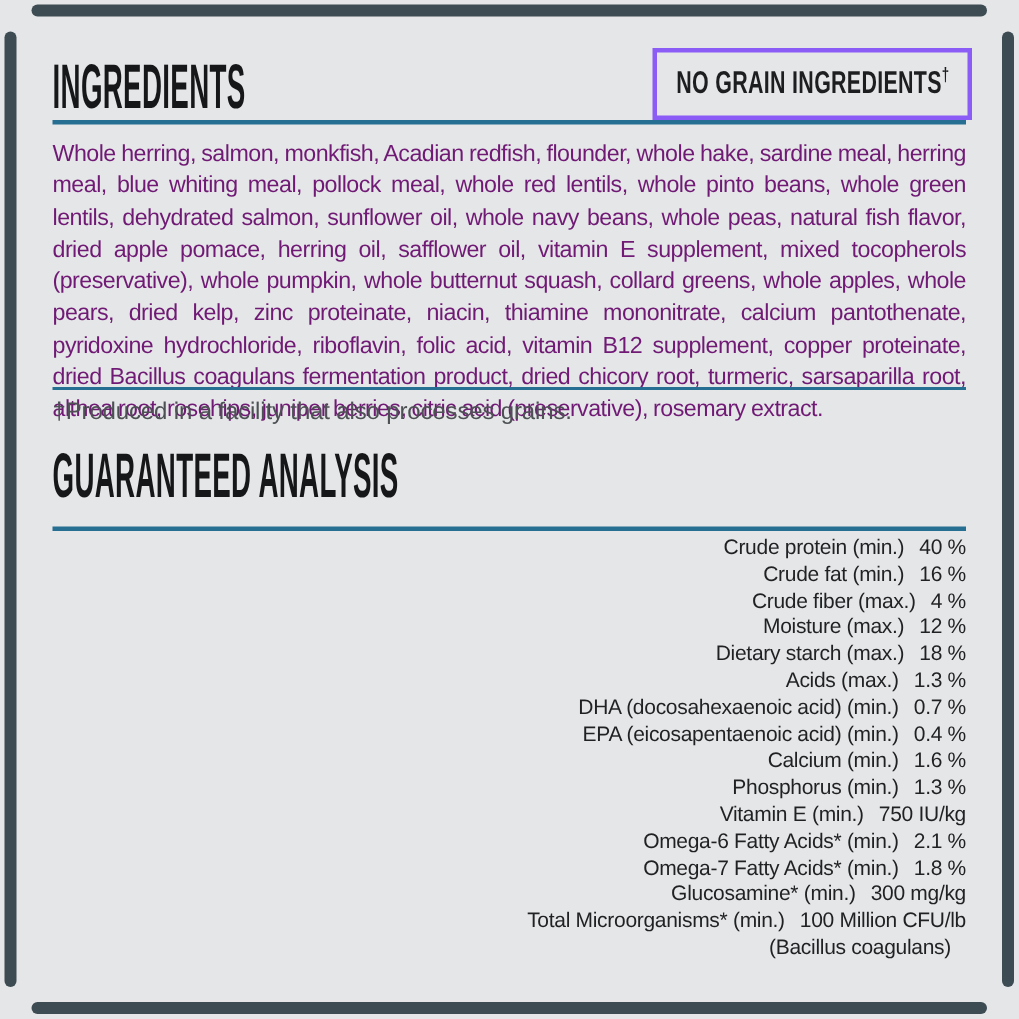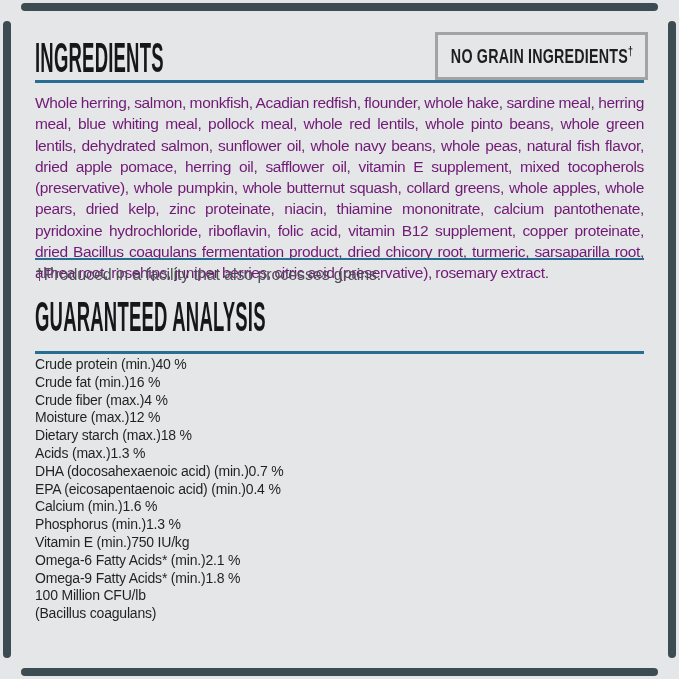--- a/index.html
+++ b/index.html
@@ -26,21 +26,21 @@
   #h-ingredients{top:35px;}
   #h-guaranteed{top:294px;}
   .accent-rule{position:absolute;left:35px;right:35px;background:#266f92;}
   #rule-ingredients{top:80px;height:3px;}
   #rule-divider{top:258px;height:2px;}
   #rule-guaranteed{top:351px;height:3px;}
 
   
   .badge{
     position:absolute;top:32px;right:31px;width:213px;height:48px;
-    border:3px solid #a3a3a3;box-sizing:border-box;
+    border:3px solid #8b5cf6;box-sizing:border-box;
     display:flex;align-items:center;justify-content:center;
     background:transparent;
   }
   .badge-text{
     font-size:21px;font-weight:bold;color:#1d1e20;
     white-space:nowrap;letter-spacing:0.3px;
     transform:scaleX(0.68);transform-origin:center center;
   }
   .badge-text sup{font-size:13px;line-height:0;}
 
@@ -54,22 +54,22 @@
 
   
   .footnote{
     position:absolute;top:266px;left:35px;right:35px;
     font-size:16px;color:#4d5154;letter-spacing:-0.1px;
   }
 
   
   .ga-table{position:absolute;top:356px;left:35px;right:35px;}
   .ga-row{
-    display:flex;justify-content:flex-start;align-items:baseline;
-    line-height:17.8px;font-size:14px;color:#1f2123;letter-spacing:-0.2px;
+    display:flex;justify-content:flex-end;align-items:baseline;
+    line-height:17.8px;font-size:14px;color:#1f2123;letter-spacing:-0.2px;gap:10px;
   }
   .ga-label{text-align:left;}
   .ga-value{text-align:right;white-space:nowrap;}
 </style>
 </head>
 <body>
 
 <div class="frame-bar frame-top"></div>
 <div class="frame-bar frame-bottom"></div>
 <div class="frame-bar frame-left"></div>
@@ -136,23 +136,28 @@
     </div>
     <div class="ga-row">
       <span class="ga-label">Vitamin E (min.)</span>
       <span class="ga-value">750 IU/kg</span>
     </div>
     <div class="ga-row">
       <span class="ga-label">Omega-6 Fatty Acids* (min.)</span>
       <span class="ga-value">2.1 %</span>
     </div>
     <div class="ga-row">
-      <span class="ga-label">Omega-9 Fatty Acids* (min.)</span>
+      <span class="ga-label">Omega-7 Fatty Acids* (min.)</span>
       <span class="ga-value">1.8 %</span>
     </div>
     <div class="ga-row">
+      <span class="ga-label">Glucosamine* (min.)</span>
+      <span class="ga-value">300 mg/kg</span>
+    </div>
+    <div class="ga-row">
+      <span class="ga-label">Total Microorganisms* (min.)</span>
       <span class="ga-value">100 Million CFU/lb</span>
     </div>
     <div class="ga-row">
       <span class="ga-label">(Bacillus coagulans)</span>
       <span class="ga-value"></span>
     </div>
   </div>
 
 </body></html>

